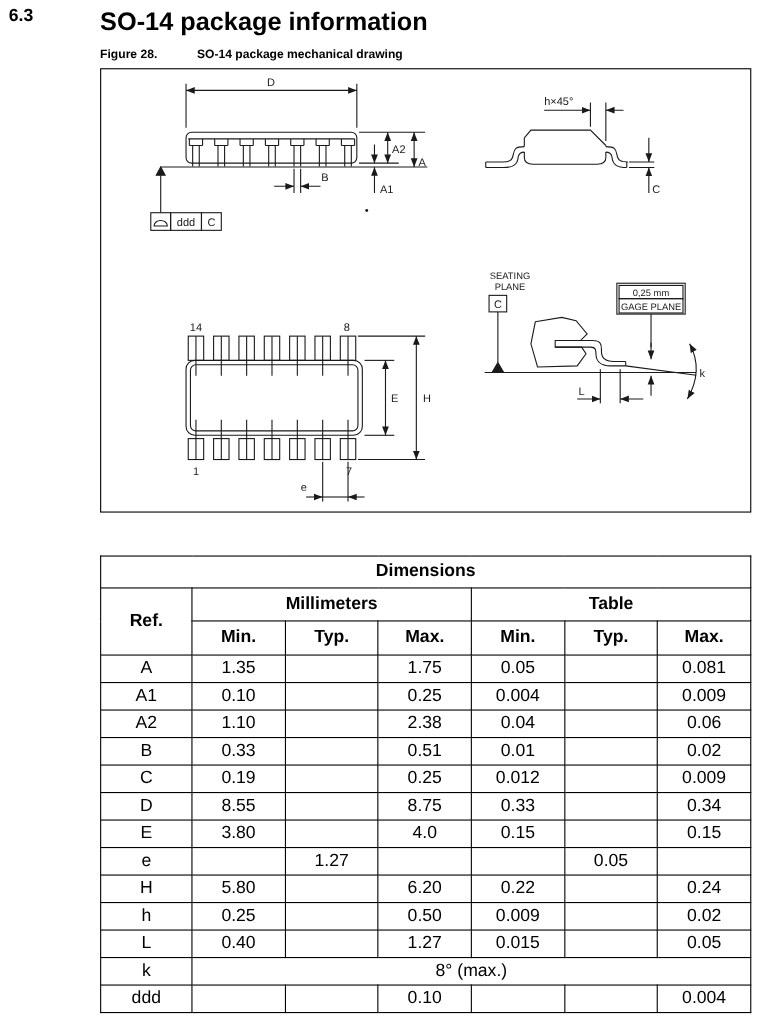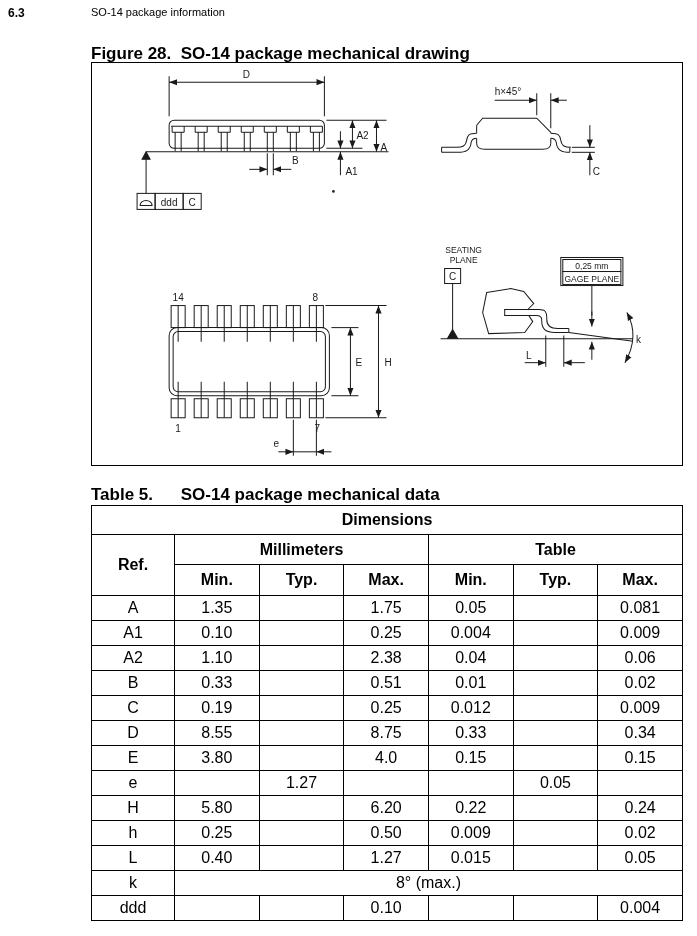--- a/index.html
+++ b/index.html
@@ -1,20 +1,20 @@
 <!DOCTYPE html>
 <html><head>
 <meta charset="utf-8">
 <style>
   html,body{margin:0;padding:0;background:#fff;}
   #page{position:relative;width:697px;height:936px;background:#fff;
         font-family:"Liberation Sans",sans-serif;color:#000;overflow:hidden;}
-  .sec-num{position:absolute;left:8px;top:6px;font-size:12px;font-weight:bold;}
-  .sec-title{position:absolute;left:91px;top:6px;font-size:11px;font-weight:normal;}
-  .caption{position:absolute;font-size:17px;font-weight:bold;white-space:nowrap;}
+  .sec-num{position:absolute;left:8px;top:6px;font-size:16px;font-weight:bold;}
+  .sec-title{position:absolute;left:91px;top:6px;font-size:23px;font-weight:bold;}
+  .caption{position:absolute;font-size:11px;font-weight:bold;white-space:nowrap;}
   .cap-label{display:inline-block;width:85px;}
   #figure-box{position:absolute;left:91px;top:62px;width:592px;height:404px;
               border:1.5px solid #000;box-sizing:border-box;}
   #figure-box svg{display:block;width:100%;height:100%;}
   svg text{font-family:"Liberation Sans",sans-serif;fill:#1a1a1a;}
   .dl{font-size:10px;}
   .ds{font-size:8.5px;}
   #mech-table{position:absolute;left:91px;top:505px;width:592px;
               border-collapse:collapse;table-layout:fixed;font-size:16px;}
   #mech-table th,#mech-table td{border:1px solid #000;text-align:center;
@@ -256,24 +256,20 @@
         <text class="dl" x="253" y="112">A1</text>
         <text class="dl" x="402" y="32">h×45°</text>
         <text class="dl" x="500" y="112">C</text>
         <text class="dl" x="263" y="302">E</text>
         <text class="dl" x="292" y="302">H</text>
         <text class="dl" x="543" y="279">k</text>
       </g>
     </svg>
   </div>
 
-  <div class="caption" style="left:91px;top:485px;">
-    <span class="cap-label">Table 5.</span>
-    <span>SO-14 package mechanical data</span>
-  </div>
 
   <table id="mech-table">
     <colgroup>
         <col class="c-ref">
         <col>
         <col>
         <col>
         <col>
         <col>
         <col>

